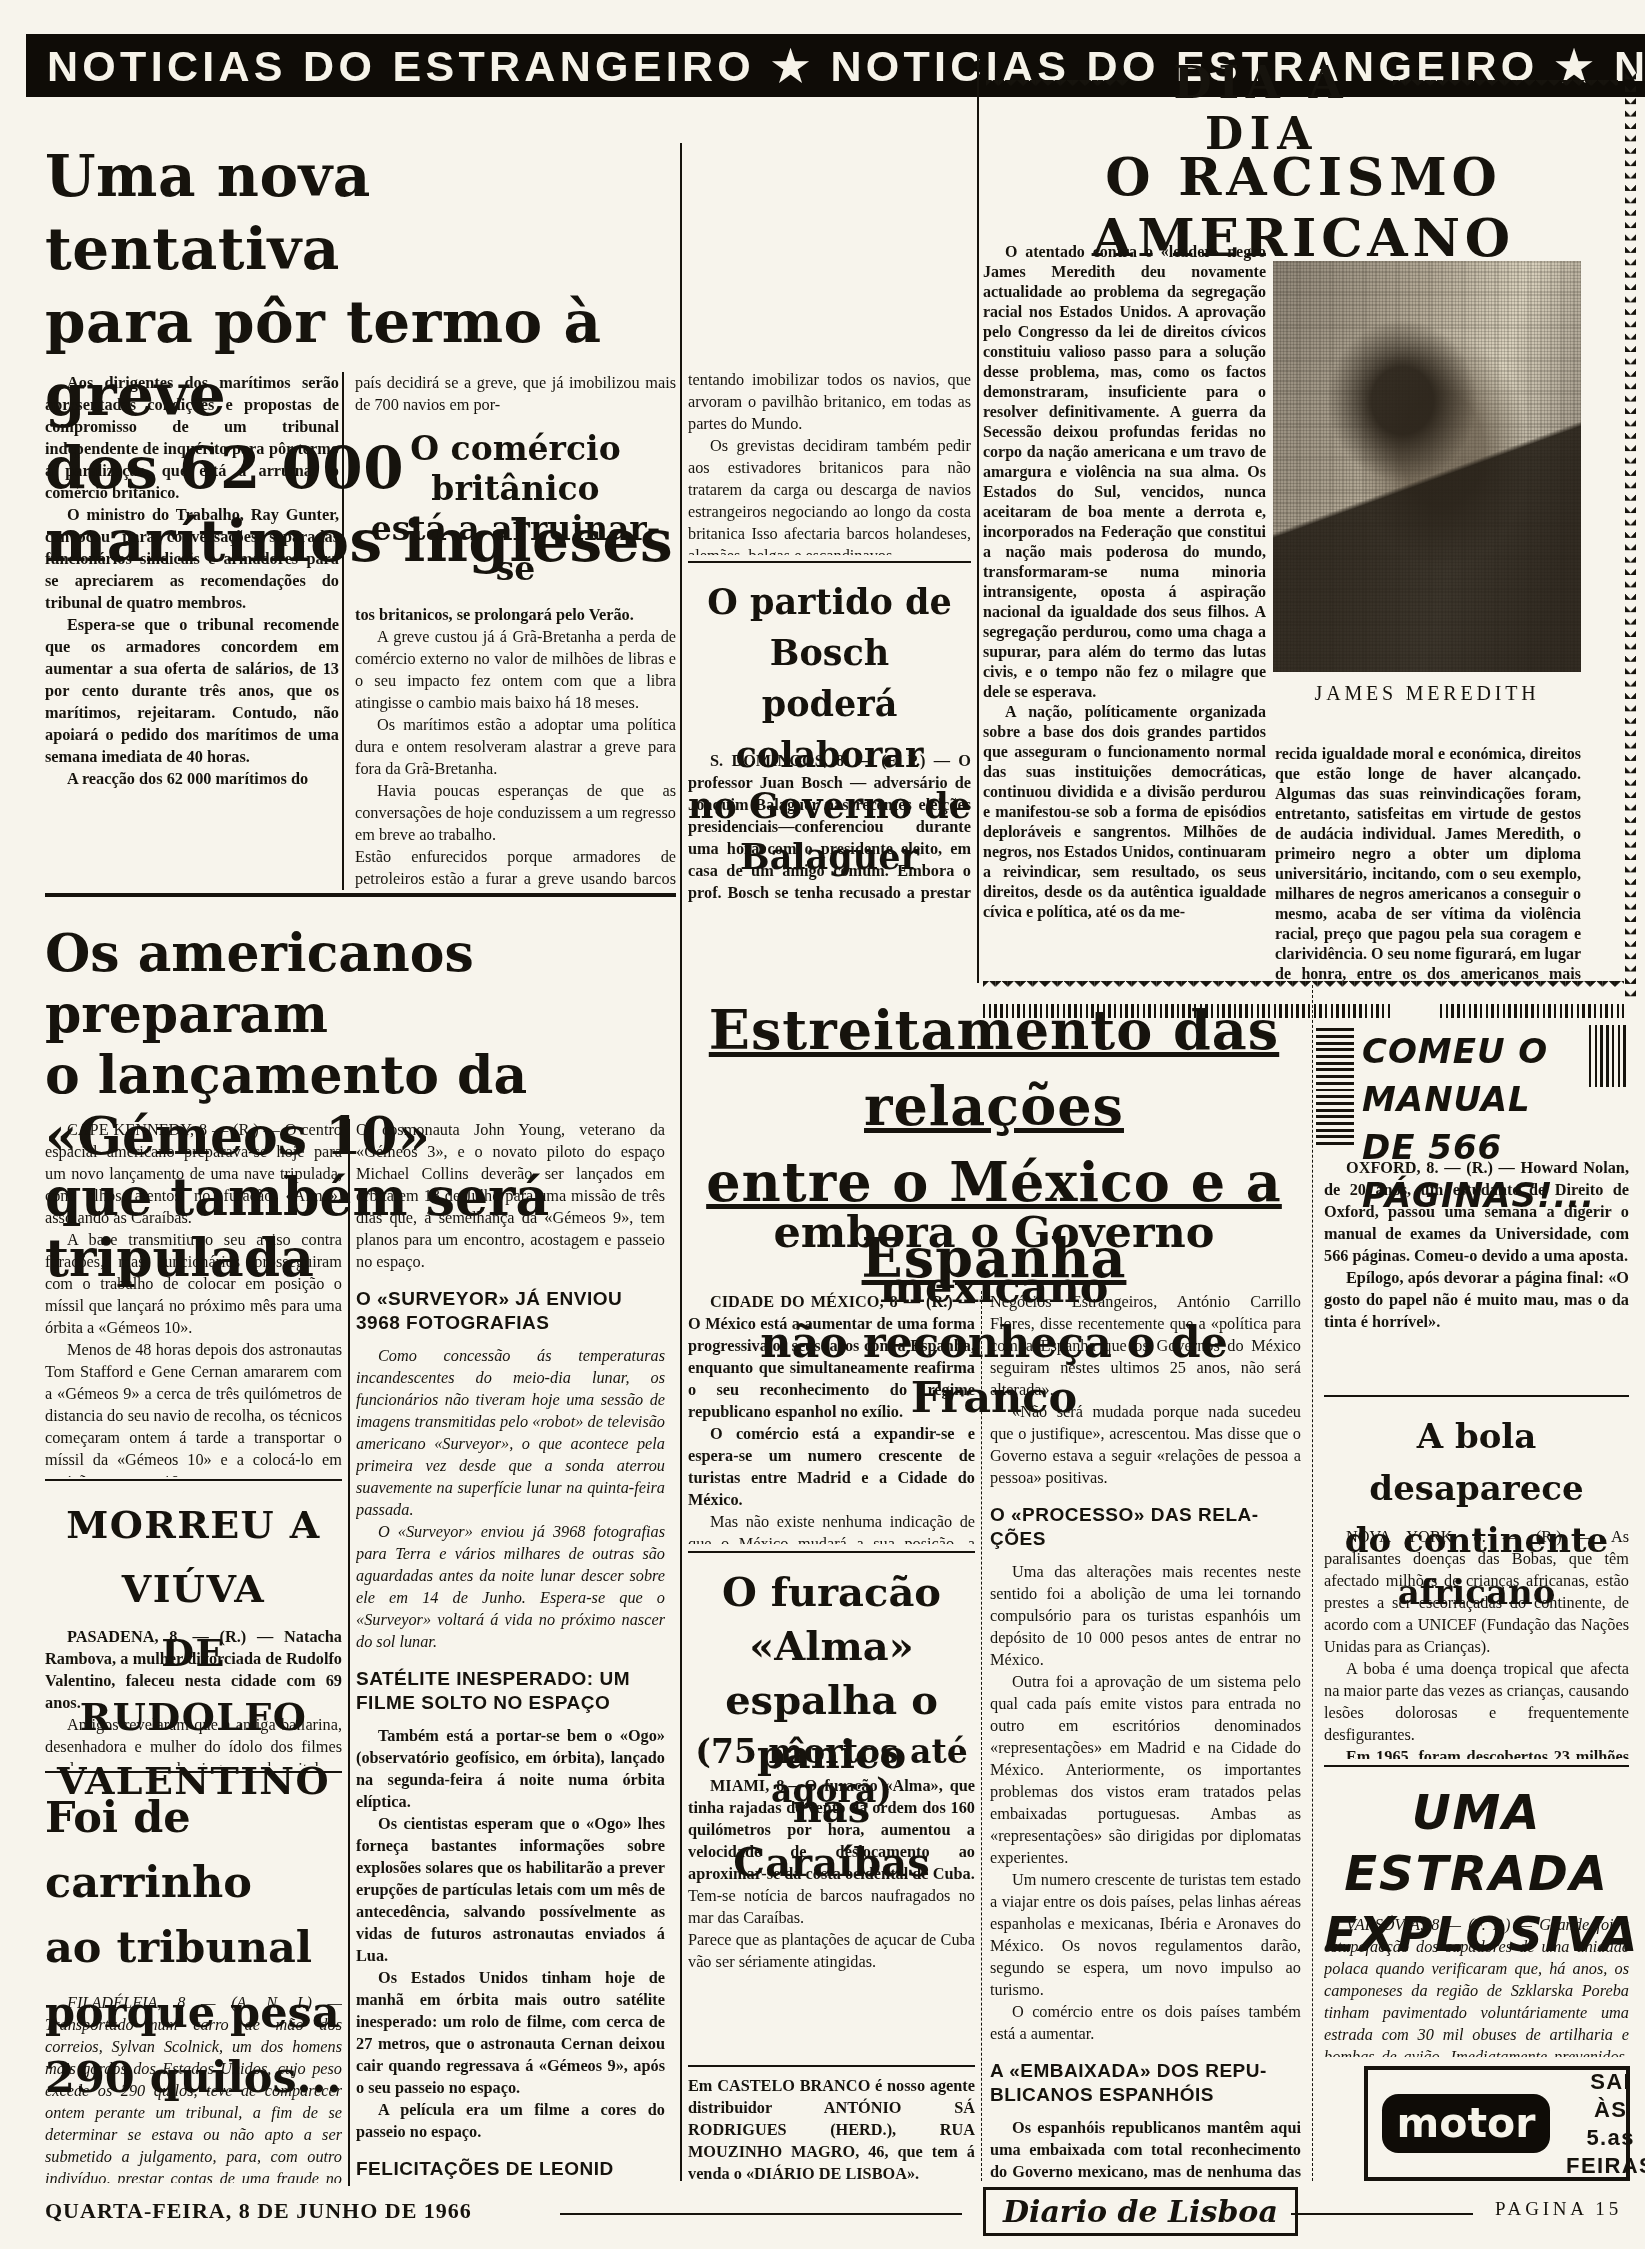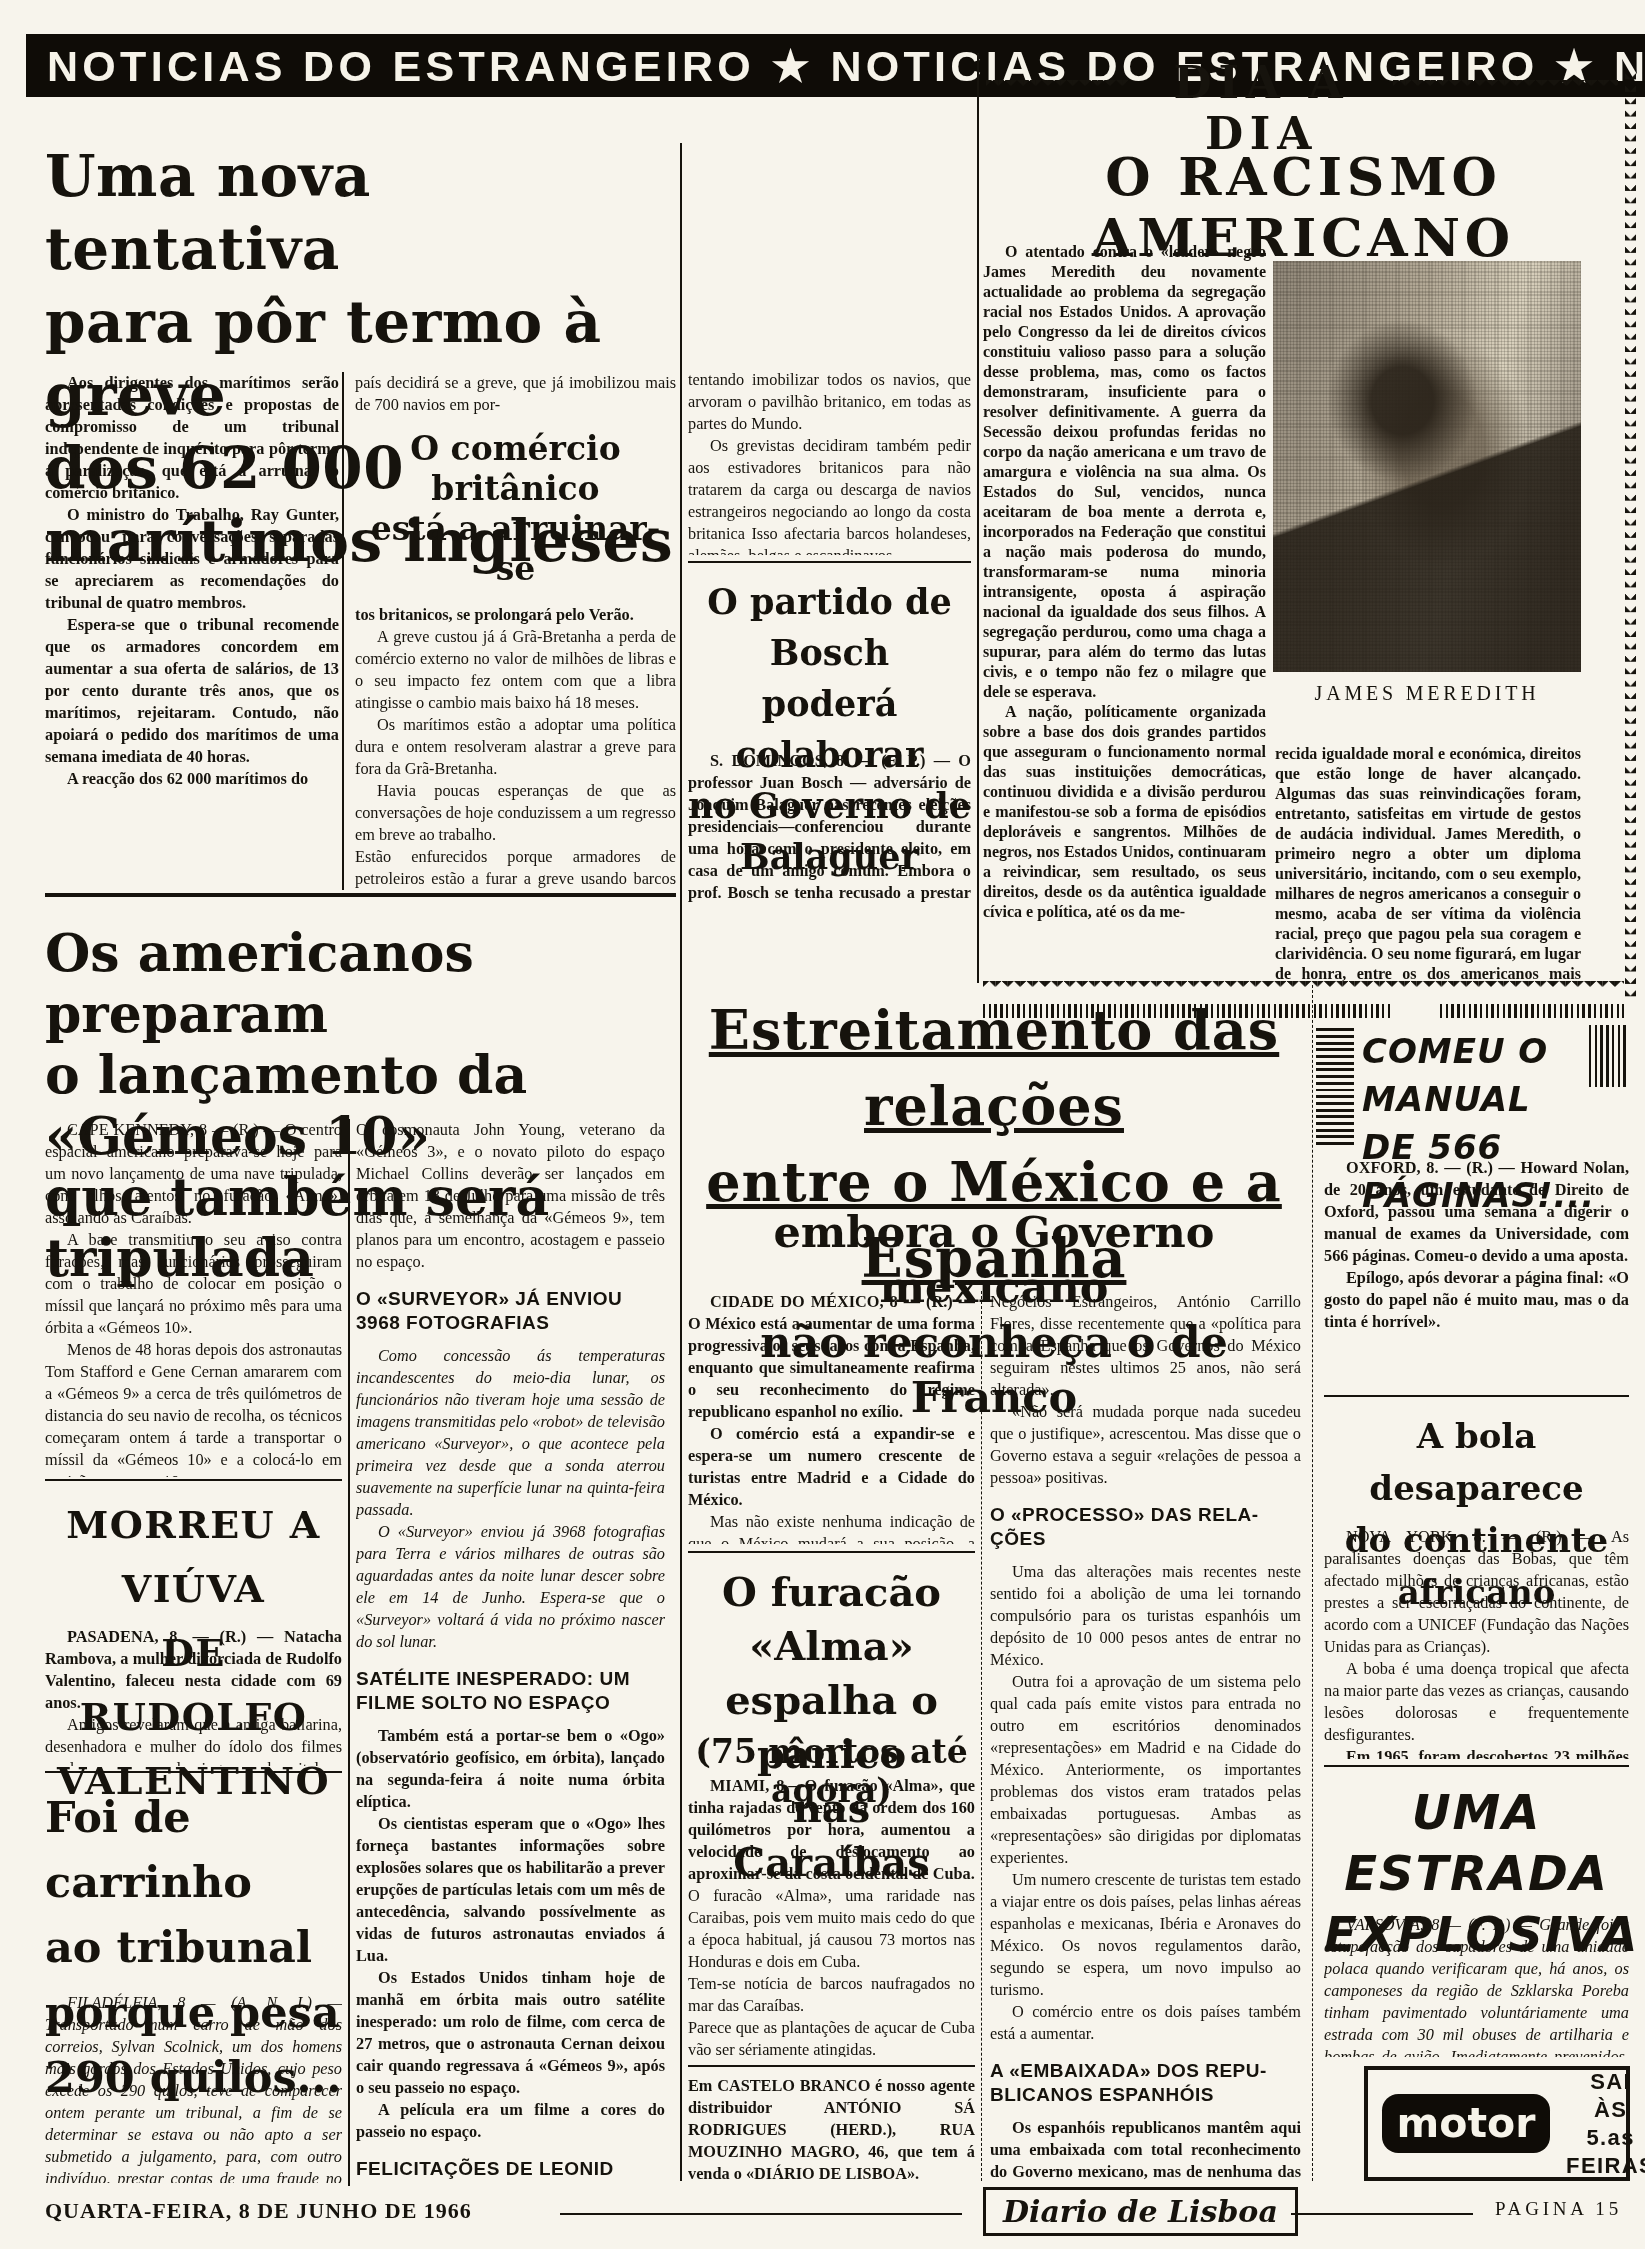--- a/index.html
+++ b/index.html
@@ -235,21 +235,20 @@
     </div>
 
   <div class="abs rule-h" style="left:688px;top:1551px;width:287px;"></div>
 
   <div class="abs hl h-alma pre" style="left:688px;top:1565px;width:287px;height:163px;">O furacão «Alma»
 espalha o pânico
 nas Caraíbas</div>
   <div class="abs hl h-alma-sub" style="left:688px;top:1732px;width:287px;">(75 mortos até agora)</div>
   <div class="abs col" style="left:688px;top:1775px;width:287px;height:282px;">
       <p class="b">MIAMI, 8.—O furacão «Alma», que tinha rajadas de vento da ordem dos 160 quilómetros por hora, aumentou a velocidade de deslocamento ao aproximar-se da costa ocidental de Cuba.</p>
-      <p class="noind">O furacão «Alma», uma raridade nas Caraibas, pois vem muito mais cedo do que a época habitual, já causou 73 mortos nas Honduras e dois em Cuba.</p>
       <p class="noind">Tem-se notícia de barcos naufragados no mar das Caraíbas.</p>
       <p class="noind">Parece que as plantações de açucar de Cuba vão ser sériamente atingidas.</p>
     </div>
 
   <div class="abs rule-h" style="left:688px;top:2065px;width:287px;"></div>
   <div class="abs col" style="left:688px;top:2075px;width:287px;height:110px;font-weight:bold;">
     <p class="noind">Em CASTELO BRANCO é nosso agente distribuidor ANTÓNIO SÁ RODRIGUES (HERD.), RUA MOUZINHO MAGRO, 46, que tem á venda o «DIÁRIO DE LISBOA».</p>
   </div>
 
   <div class="abs dash-v" style="left:1312px;top:985px;height:1196px;"></div>

